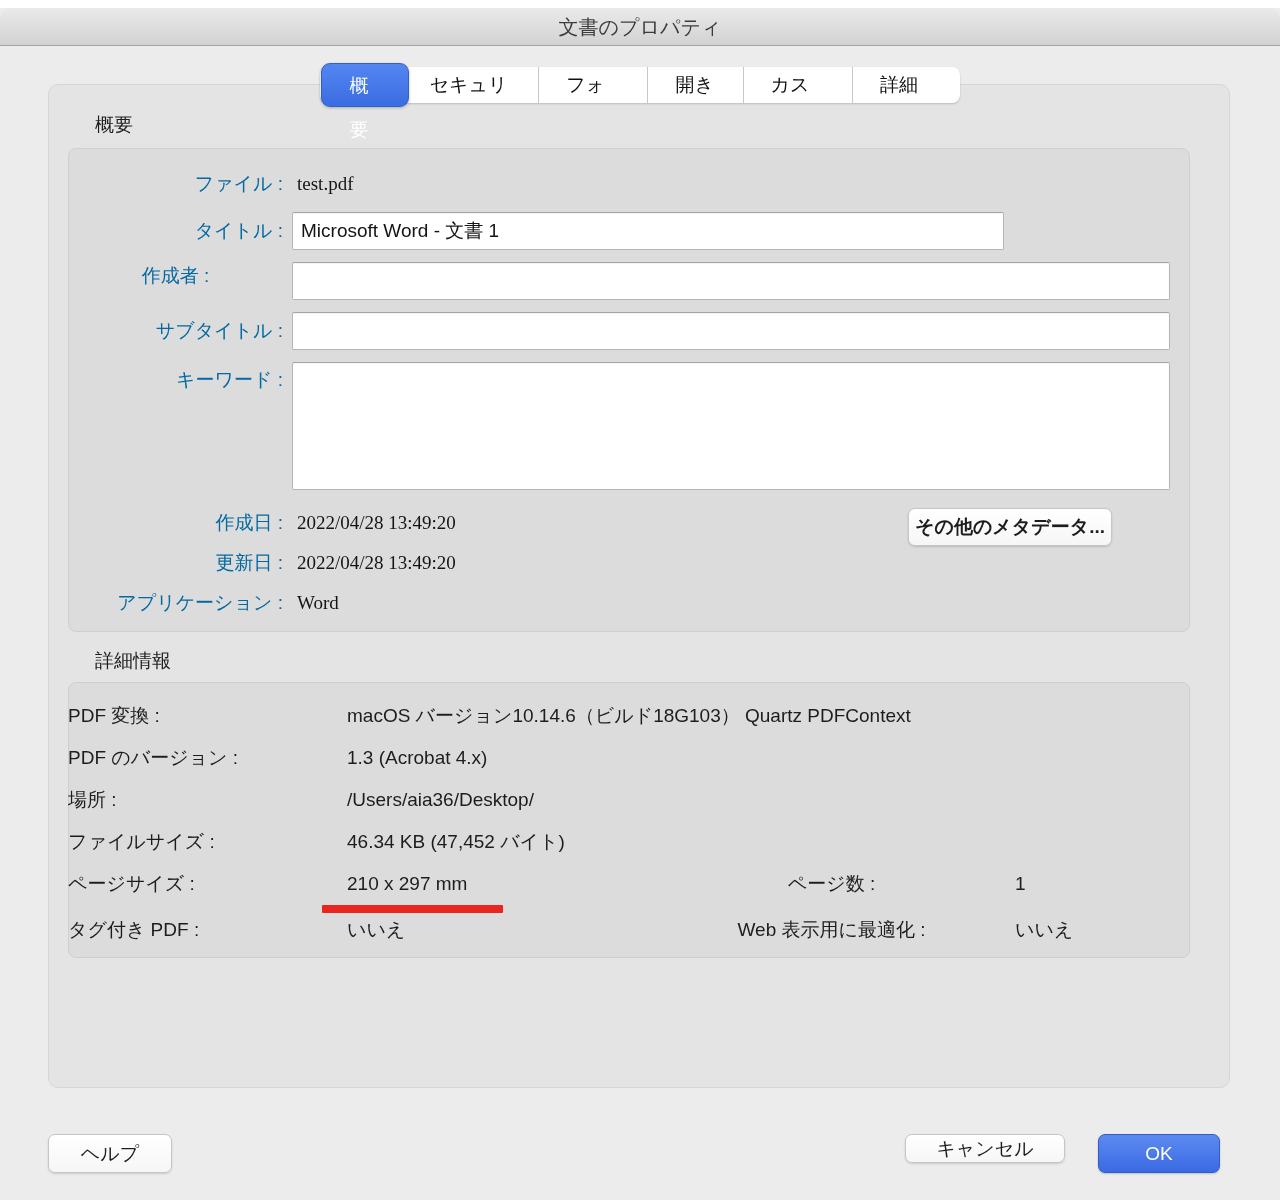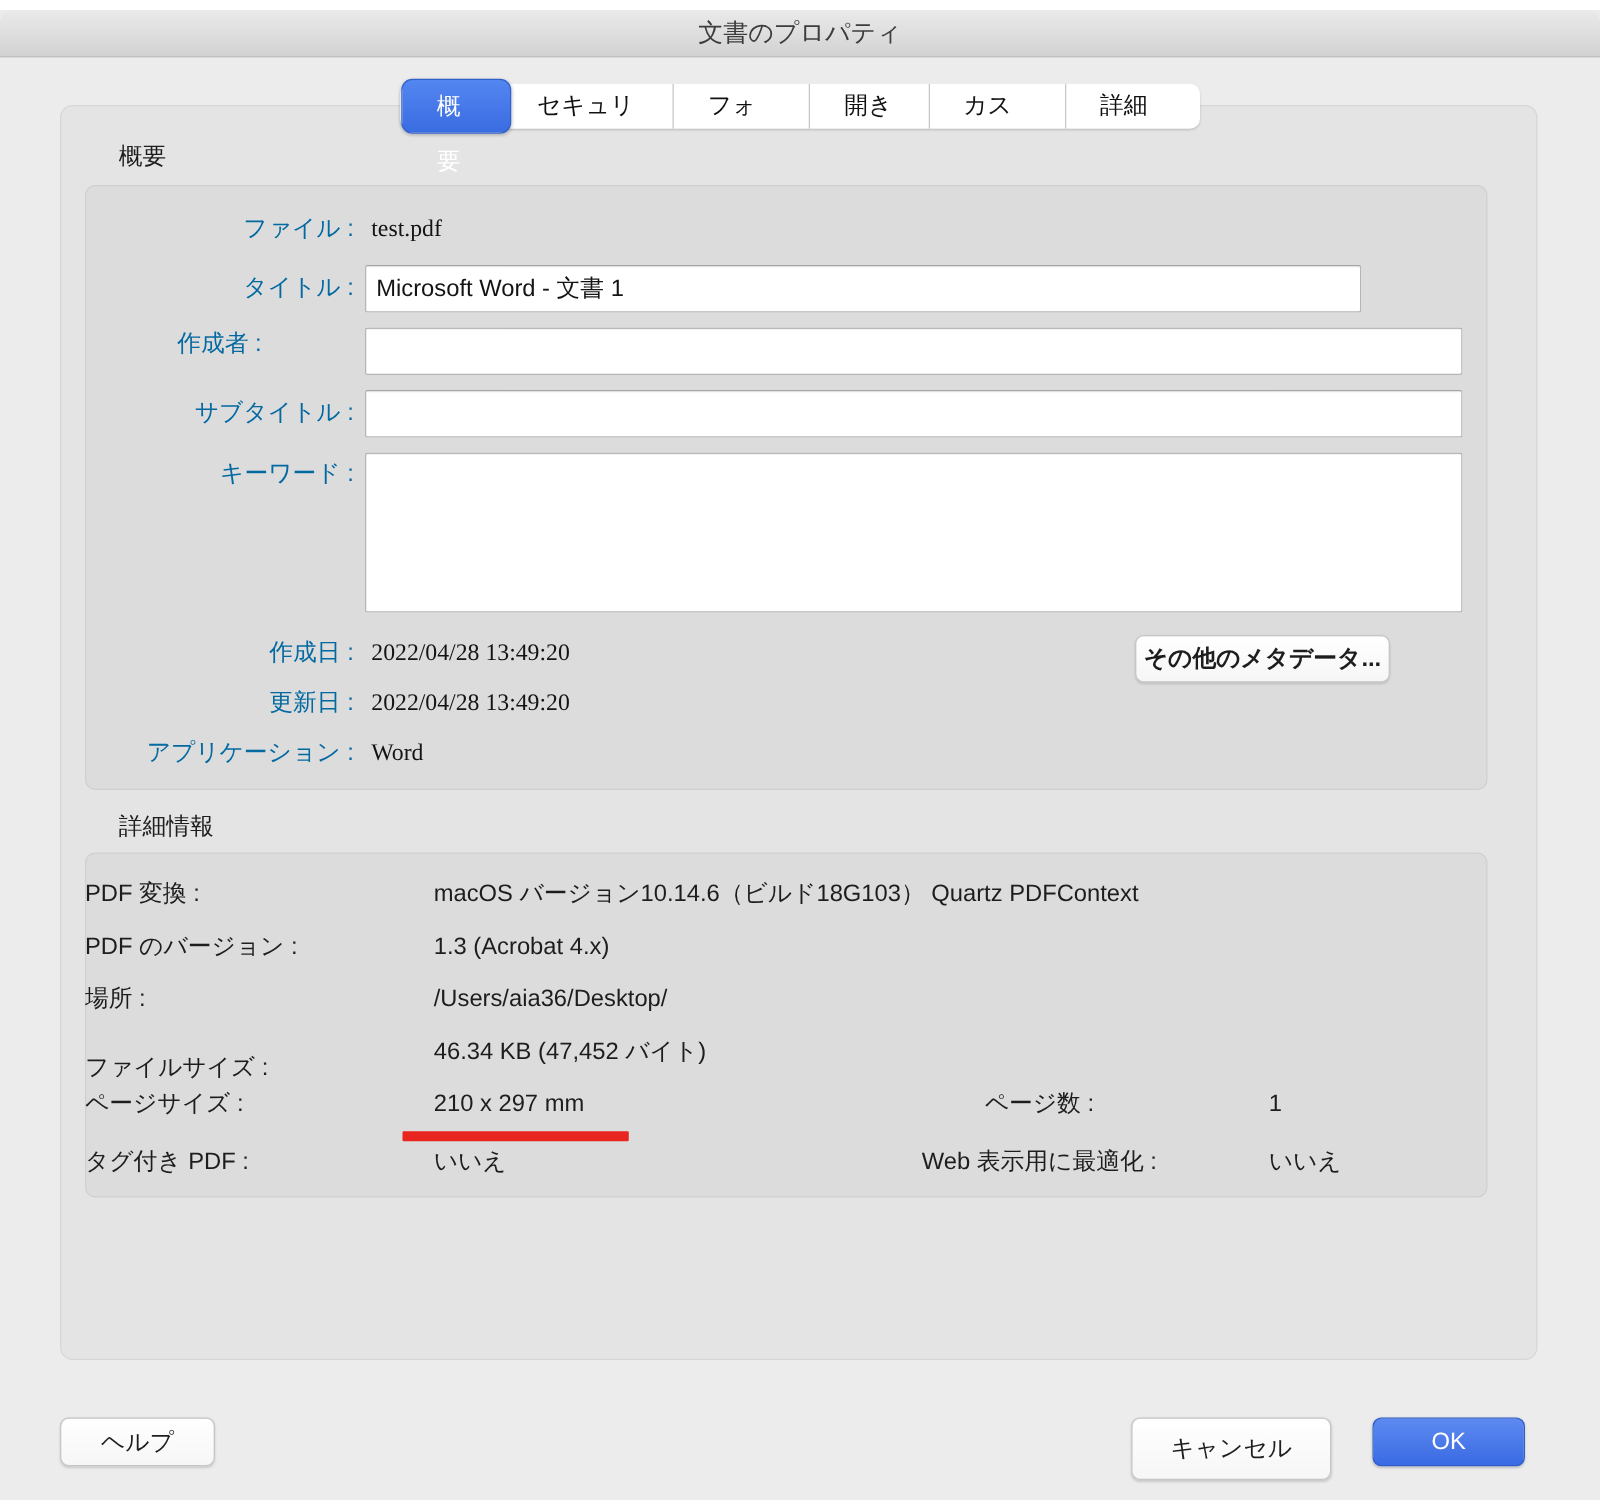--- a/index.html
+++ b/index.html
@@ -82,21 +82,21 @@
   </div>
 </div>
 
 <div class="abs section-title" style="left:95px; top:112px;">概要</div>
 <div class="abs group-panel" style="left:68px; top:148px; width:1122px; height:484px;"></div>
 
 <div class="abs flabel" style="left:68px; top:172px;">ファイル :</div>
 <div class="abs fvalue" style="left:297px; top:172px;">test.pdf</div>
 
 <div class="abs flabel" style="left:68px; top:219px;">タイトル :</div>
-<input class="abs text-input" style="left: 292px; top: 212px; width: 797px; height: 38px;" value="Microsoft Word - 文書 1">
+<input class="abs text-input" style="left: 292px; top: 212px; width: 712px; height: 38px;" value="Microsoft Word - 文書 1">
 
 <div class="abs flabel" style="left:68px; top:264px;text-align:center;">作成者 :</div>
 <input class="abs text-input" style="left: 292px; top: 262px; width: 878px; height: 38px;" value="">
 
 <div class="abs flabel" style="left:68px; top:319px;">サブタイトル :</div>
 <input class="abs text-input" style="left: 292px; top: 312px; width: 878px; height: 38px;" value="">
 
 <div class="abs flabel" style="left:68px; top:368px;">キーワード :</div>
 <textarea class="abs text-input" style="left: 292px; top: 362px; width: 878px; height: 128px;"></textarea>
 
@@ -115,29 +115,29 @@
 
 <div class="abs dlabel" style="left:68px; top:704px;">PDF 変換 :</div>
 <div class="abs dvalue" style="left:347px; top:704px;">macOS バージョン10.14.6（ビルド18G103） Quartz PDFContext</div>
 
 <div class="abs dlabel" style="left:68px; top:746px;">PDF のバージョン :</div>
 <div class="abs dvalue" style="left:347px; top:746px;">1.3 (Acrobat 4.x)</div>
 
 <div class="abs dlabel" style="left:68px; top:788px;">場所 :</div>
 <div class="abs dvalue" style="left:347px; top:788px;">/Users/aia36/Desktop/</div>
 
-<div class="abs dlabel" style="left:68px; top:830px;margin-top:13px;">ファイルサイズ :</div>
+<div class="abs dlabel" style="left:68px; top:830px;">ファイルサイズ :</div>
 <div class="abs dvalue" style="left:347px; top:830px;">46.34 KB (47,452 バイト)</div>
 
 <div class="abs dlabel" style="left:68px; top:872px;">ページサイズ :</div>
 <div class="abs dvalue" style="left:347px; top:872px;">210 x 297 mm</div>
 <div class="abs red-underline" style="left:322px; top:905px; width:181px;"></div>
 <div class="abs dlabel2" style="left:700px; top:872px;">ページ数 :</div>
 <div class="abs dvalue" style="left:1015px; top:872px;">1</div>
 
 <div class="abs dlabel" style="left:68px; top:918px;">タグ付き PDF :</div>
 <div class="abs dvalue" style="left:347px; top:918px;">いいえ</div>
 <div class="abs dlabel2" style="left:700px; top:918px;">Web 表示用に最適化 :</div>
 <div class="abs dvalue" style="left:1015px; top:918px;">いいえ</div>
 
 <button class="abs push-button" style="left:48px; top:1134px; width:124px; height:39px;">ヘルプ</button>
-<button class="abs push-button" style="left:905px; top:1134px; width:160px; height:50px;">キャンセル</button>
+<button class="abs push-button" style="left:905px; top:1134px; width:160px; height:29px;">キャンセル</button>
 <button class="abs primary-button" style="left:1098px; top:1134px; width:122px; height:39px;">OK</button>
 
 </body></html>

